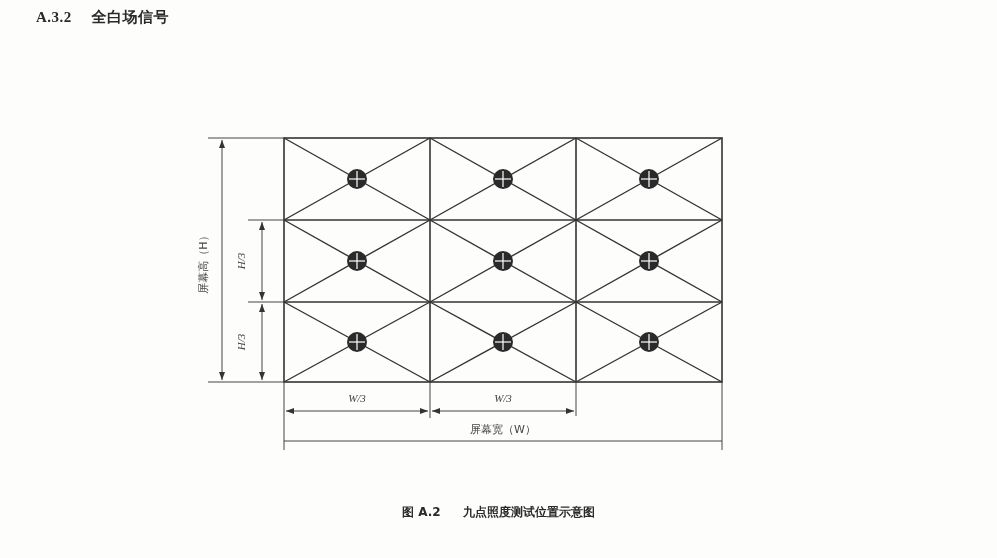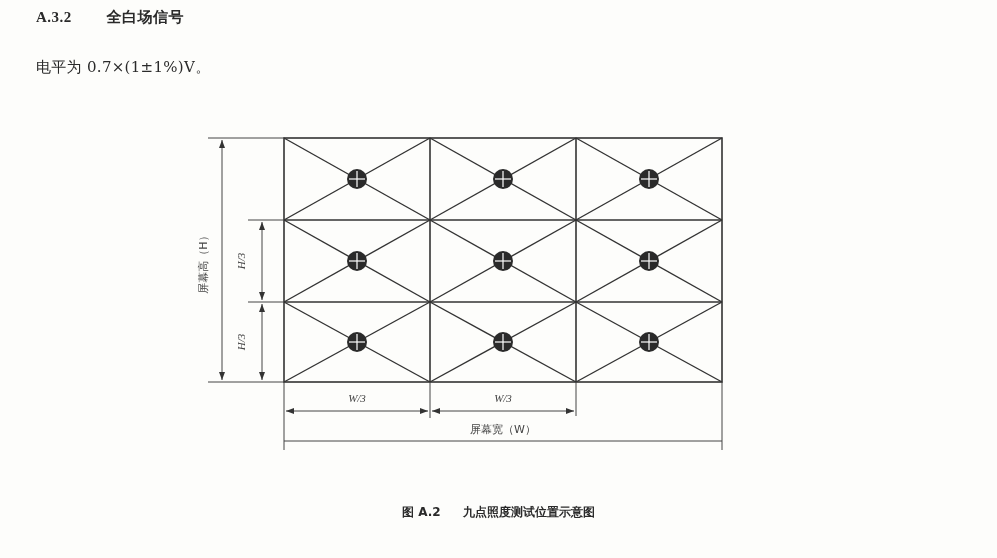--- a/index.html
+++ b/index.html
@@ -1,37 +1,36 @@
 <!DOCTYPE html>
 <html><head>
 <meta charset="utf-8">
 <style>
   html,body{margin:0;padding:0;}
   body{width:997px;height:558px;background:#fdfdfb;position:relative;overflow:hidden;
        font-family:"DejaVu Serif","Liberation Serif",serif;color:#2a2a2a;}
   .heading{position:absolute;left:36px;top:8px;font-size:15px;font-weight:bold;
            font-family:"DejaVu Sans","Liberation Sans",sans-serif;letter-spacing:0.5px;}
-  .heading .num{font-family:"Liberation Serif",serif;margin-right:29px;}
+  .heading .num{font-family:"Liberation Serif",serif;margin-right:14px;}
   .para{position:absolute;left:36px;top:53px;width:940px;font-size:15px;line-height:29px;
         text-indent:36px;letter-spacing:0.3px;}
   svg{position:absolute;left:0;top:0;}
   .caption{position:absolute;left:0;width:997px;top:504px;text-align:center;
            font-size:12px;font-weight:bold;font-family:"DejaVu Sans","Liberation Sans",sans-serif;}
   .caption .num{margin-right:18px;}
 </style>
 </head>
 <body>
 
 <div class="heading">
   <span class="num">A.3.2</span>
   <span>全白场信号</span>
 </div>
 
 <div class="para">
-  <div style="text-indent:0">电平为 0.7×(1±1%)V。</div>
 </div>
 
 <svg width="997" height="558">
   <defs>
     <marker id="ar" markerWidth="8" markerHeight="6" refX="8" refY="3" orient="auto-start-reverse">
       <path d="M0,0 L8,3 L0,6 Z" fill="#333"></path>
     </marker>
   </defs>
   <g stroke="#333" stroke-width="1.6" fill="none">
     <rect x="284" y="138" width="438" height="244"></rect>

